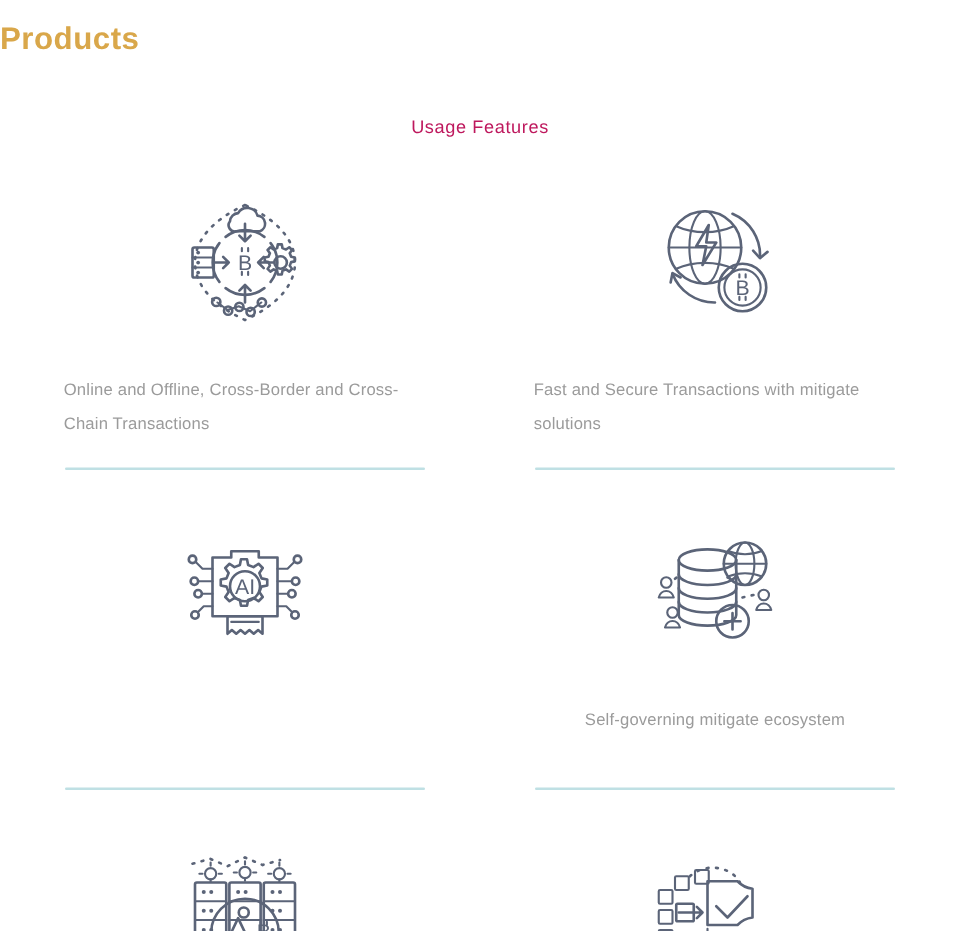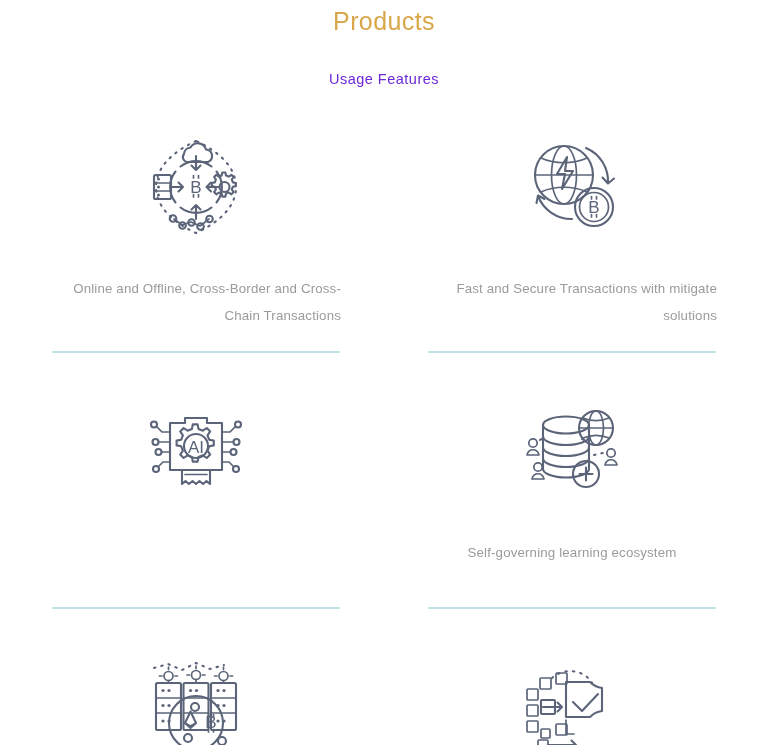--- a/index.html
+++ b/index.html
@@ -14,36 +14,36 @@
 
   .page {
     position: relative;
     width: 768px;
     height: 745px;
     background: #ffffff;
   }
 
   
   .section-title {
-    text-align: center;
+    text-align: left;
     font-size: 25px;
-    font-weight: 400;
+    font-weight: 700;
     color: #d9a74a;
     letter-spacing: 0.4px;
-    padding-top: 6px;
+    padding-top: 16px;
     line-height: 30px;
   }
 
   .section-subtitle {
     text-align: center;
     font-size: 14.5px;
     font-weight: 400;
-    color: #6d28d9;
+    color: #be185d;
     letter-spacing: 0.5px;
-    margin-top: 33px;
+    margin-top: 46px;
     line-height: 20px;
   }
 
   
   .feature-grid {
     margin-top: 30px;
     display: grid;
     grid-template-columns: 1fr 1fr;
     column-gap: 0px;
     row-gap: 0px;
@@ -67,21 +67,21 @@
   }
 
   .icon-wrap svg {
     width: 112px;
     height: 112px;
     display: block;
   }
 
   .feature-caption {
     margin-top: 28px;
-    text-align: right;
+    text-align: left;
     font-size: 13.3px;
     line-height: 27px;
     color: #9b9b9b;
     letter-spacing: 0.15px;
     max-width: 290px;
     min-height: 54px;
   }
 
   .divider-row {
     display: grid;
@@ -293,21 +293,21 @@
           <path class="ico-thin" d="M16 84 a6.2 7 0 0 1 12 0 Z"></path>
 
           <circle class="ico-thin" cx="95" cy="58" r="4.2"></circle>
           <path class="ico-thin" d="M89 70 a6.2 7 0 0 1 12 0 Z"></path>
 
           <path class="ico-dash" d="M24 45 l4 -3"></path>
           <path class="ico-dash" d="M78 60 l13 -3"></path>
           <path class="ico-dash" d="M66 44 l6 2"></path>
         </svg>
       </div>
-      <div class="feature-caption">Self-governing learning ecosystem</div>
+      <div class="feature-caption">Self-governing mitigate ecosystem</div>
     </div>
 
   </div>
 
   <div class="row-gap-lower"></div>
 
   <div class="divider-row">
     <div class="divider-holder">
       <div class="divider"></div>
     </div>

